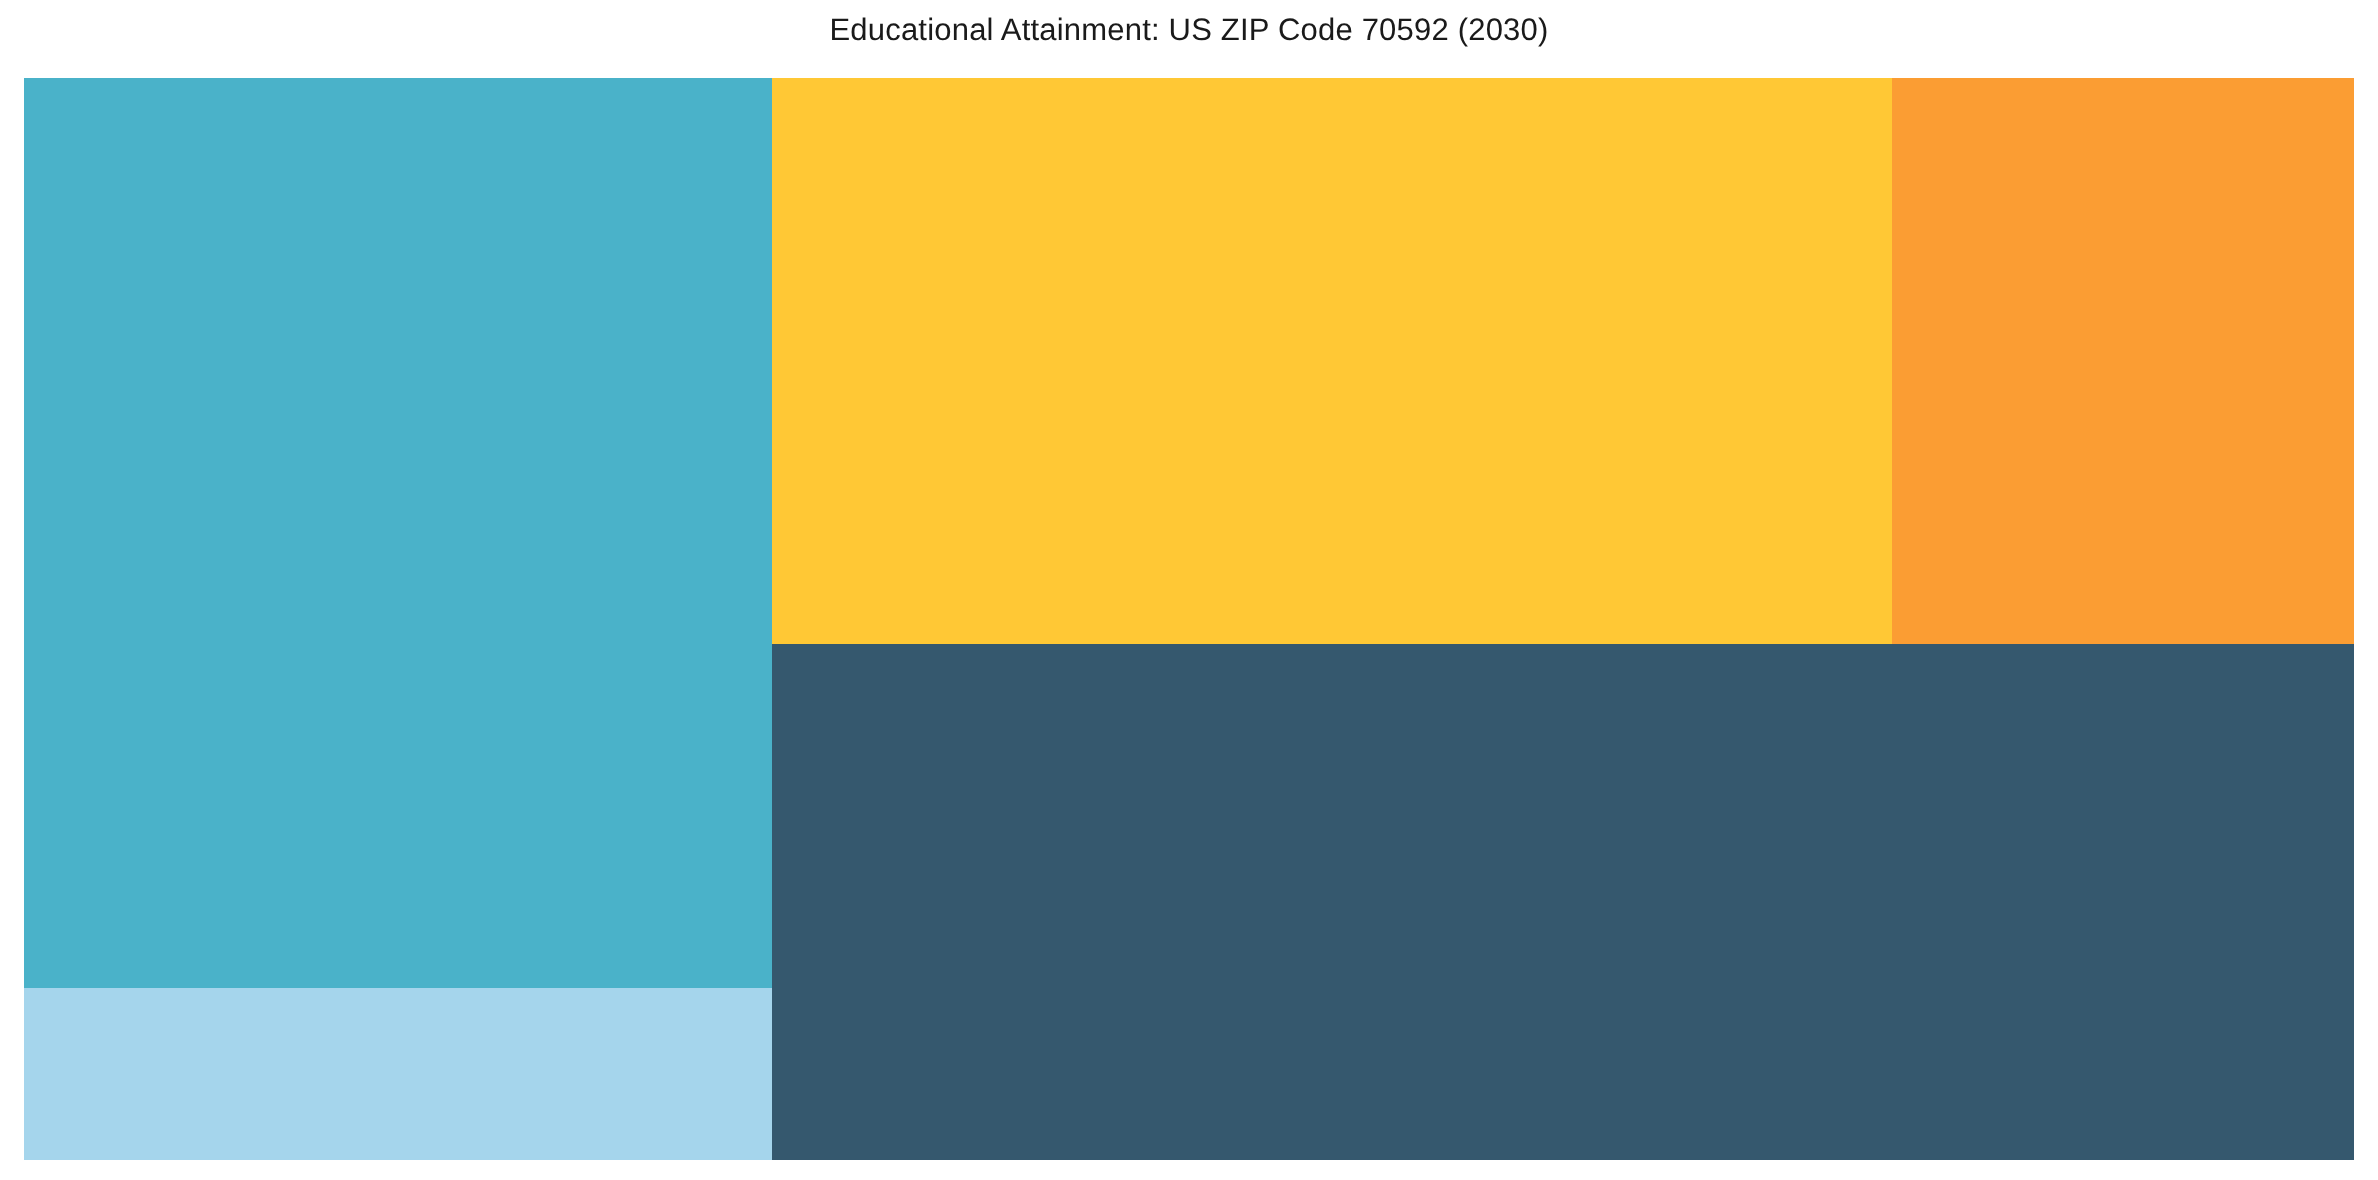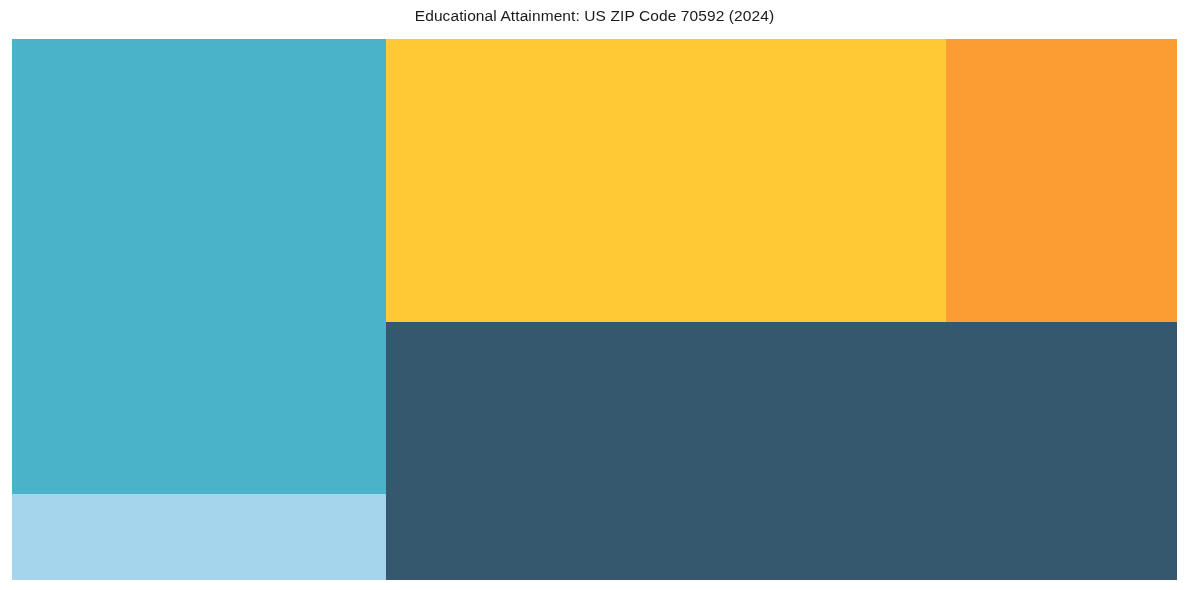--- a/index.html
+++ b/index.html
@@ -55,21 +55,21 @@
     font-size: 0;
     line-height: 0;
     color: transparent;
   }
 </style>
 </head>
 <body>
 
 <div id="figure">
 
-  <div id="chart-title">Educational Attainment: US ZIP Code 70592 (2024)</div>
+  <div id="chart-title">Educational Attainment: US ZIP Code 70592 (2030)</div>
 
   <div id="treemap">
     <div class="tile" style="left: 0px; top: 0px; width: 374px; height: 455px; background: rgb(74, 178, 201);">
       <span class="tile-label"></span>
     </div>
     <div class="tile" style="left: 0px; top: 455px; width: 374px; height: 86px; background: rgb(165, 213, 236);">
       <span class="tile-label"></span>
     </div>
     <div class="tile" style="left: 374px; top: 0px; width: 560px; height: 283px; background: rgb(255, 200, 53);">
       <span class="tile-label"></span>

